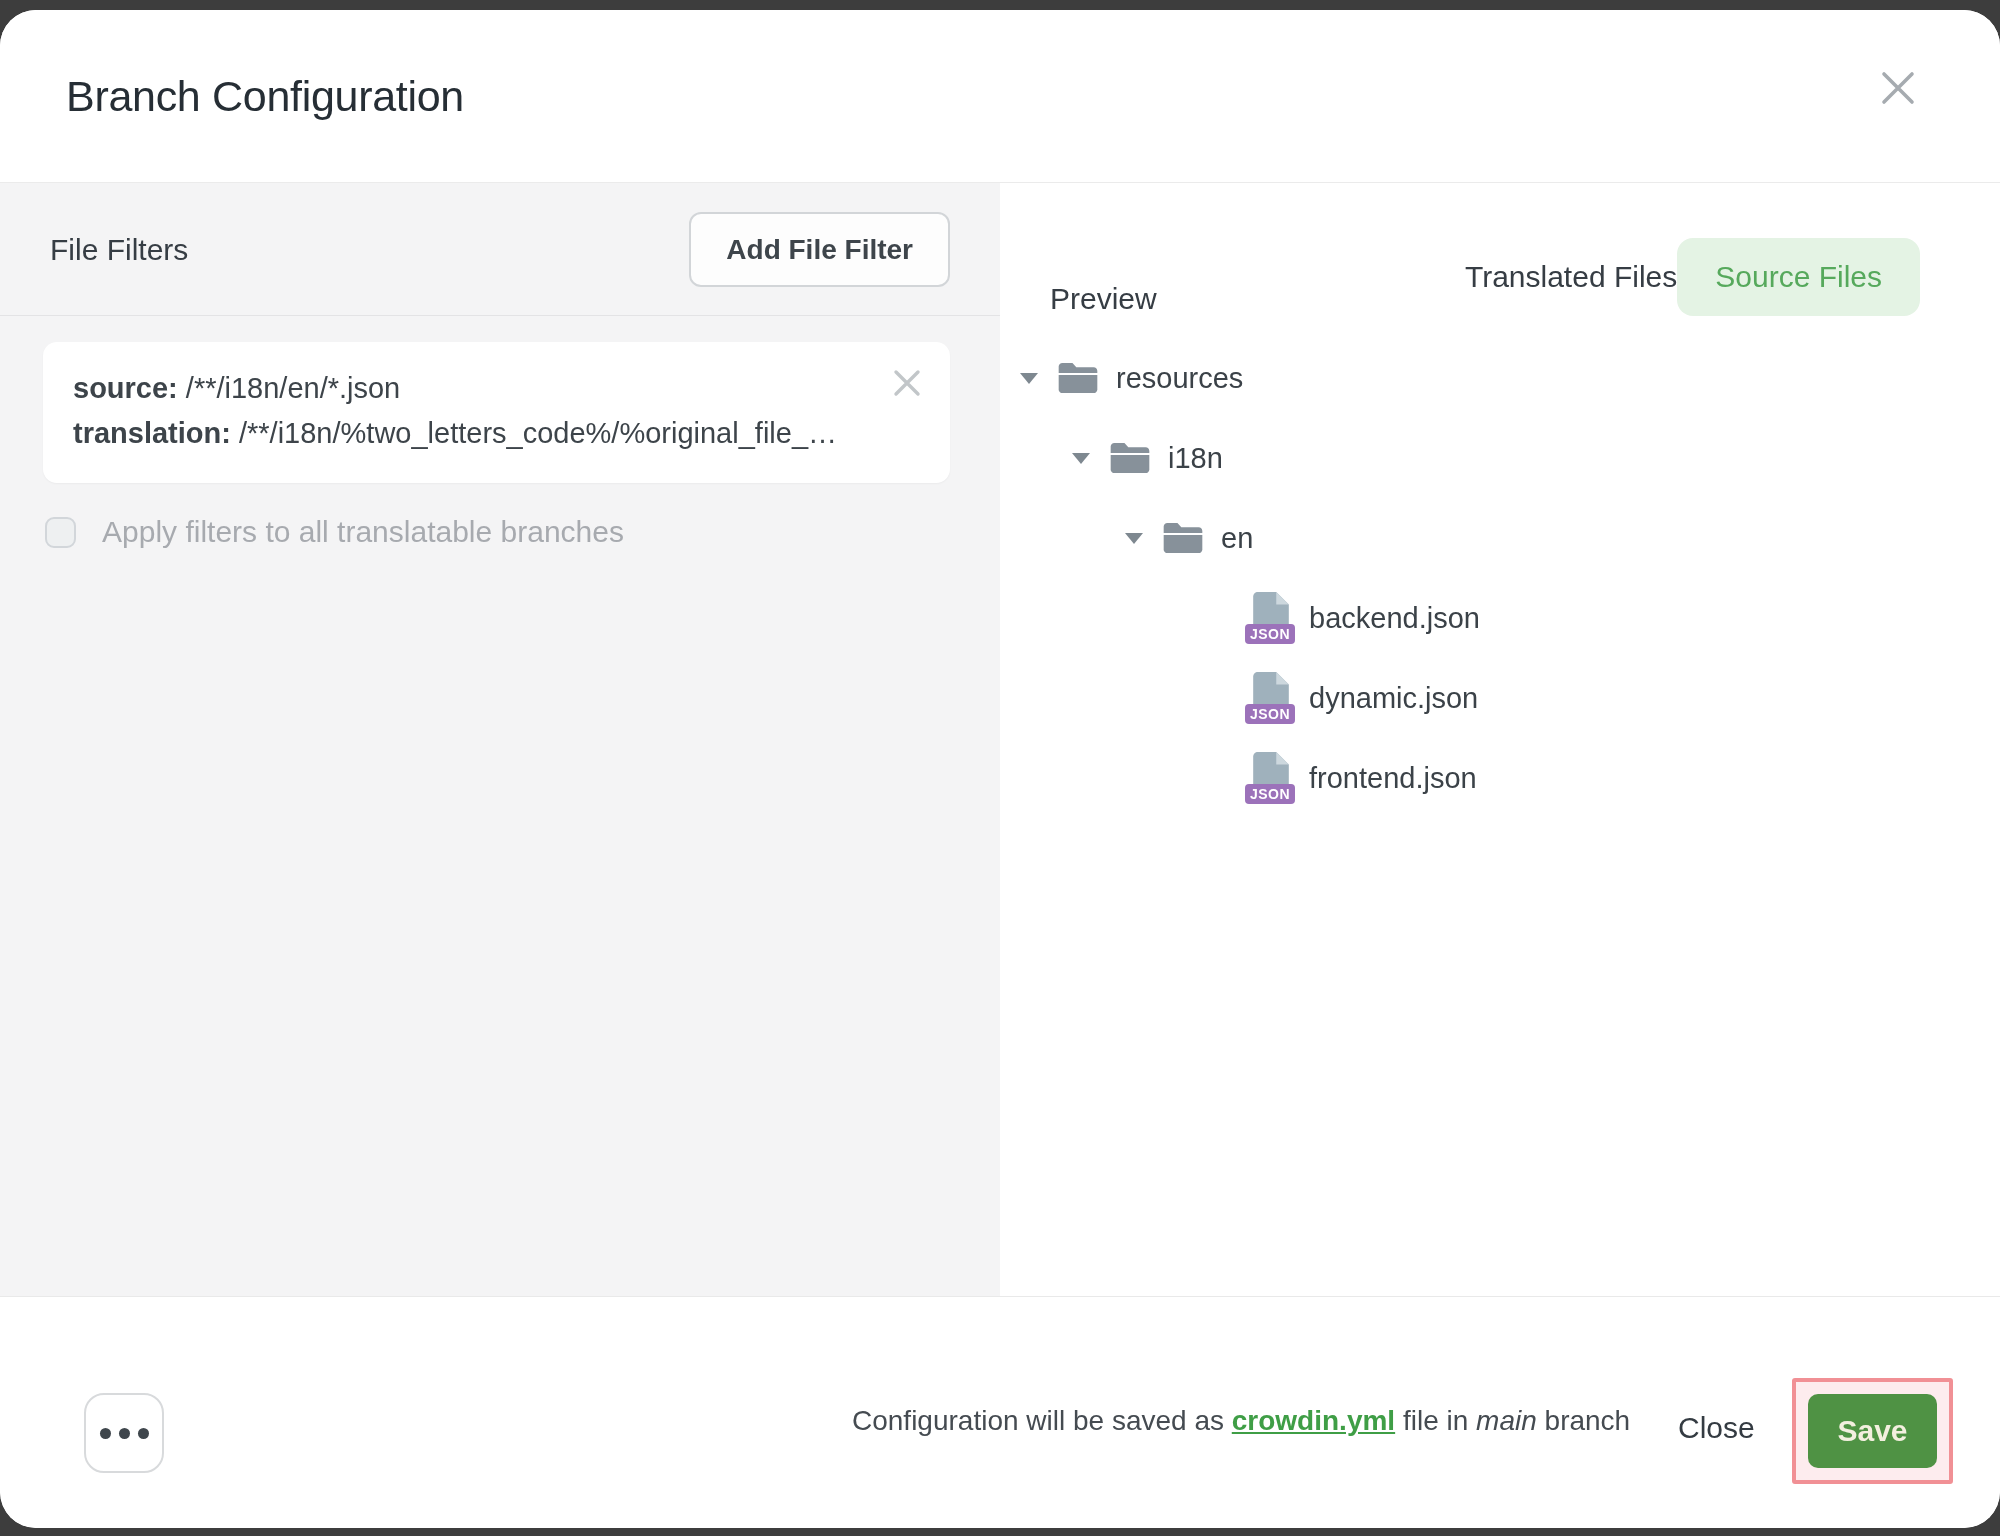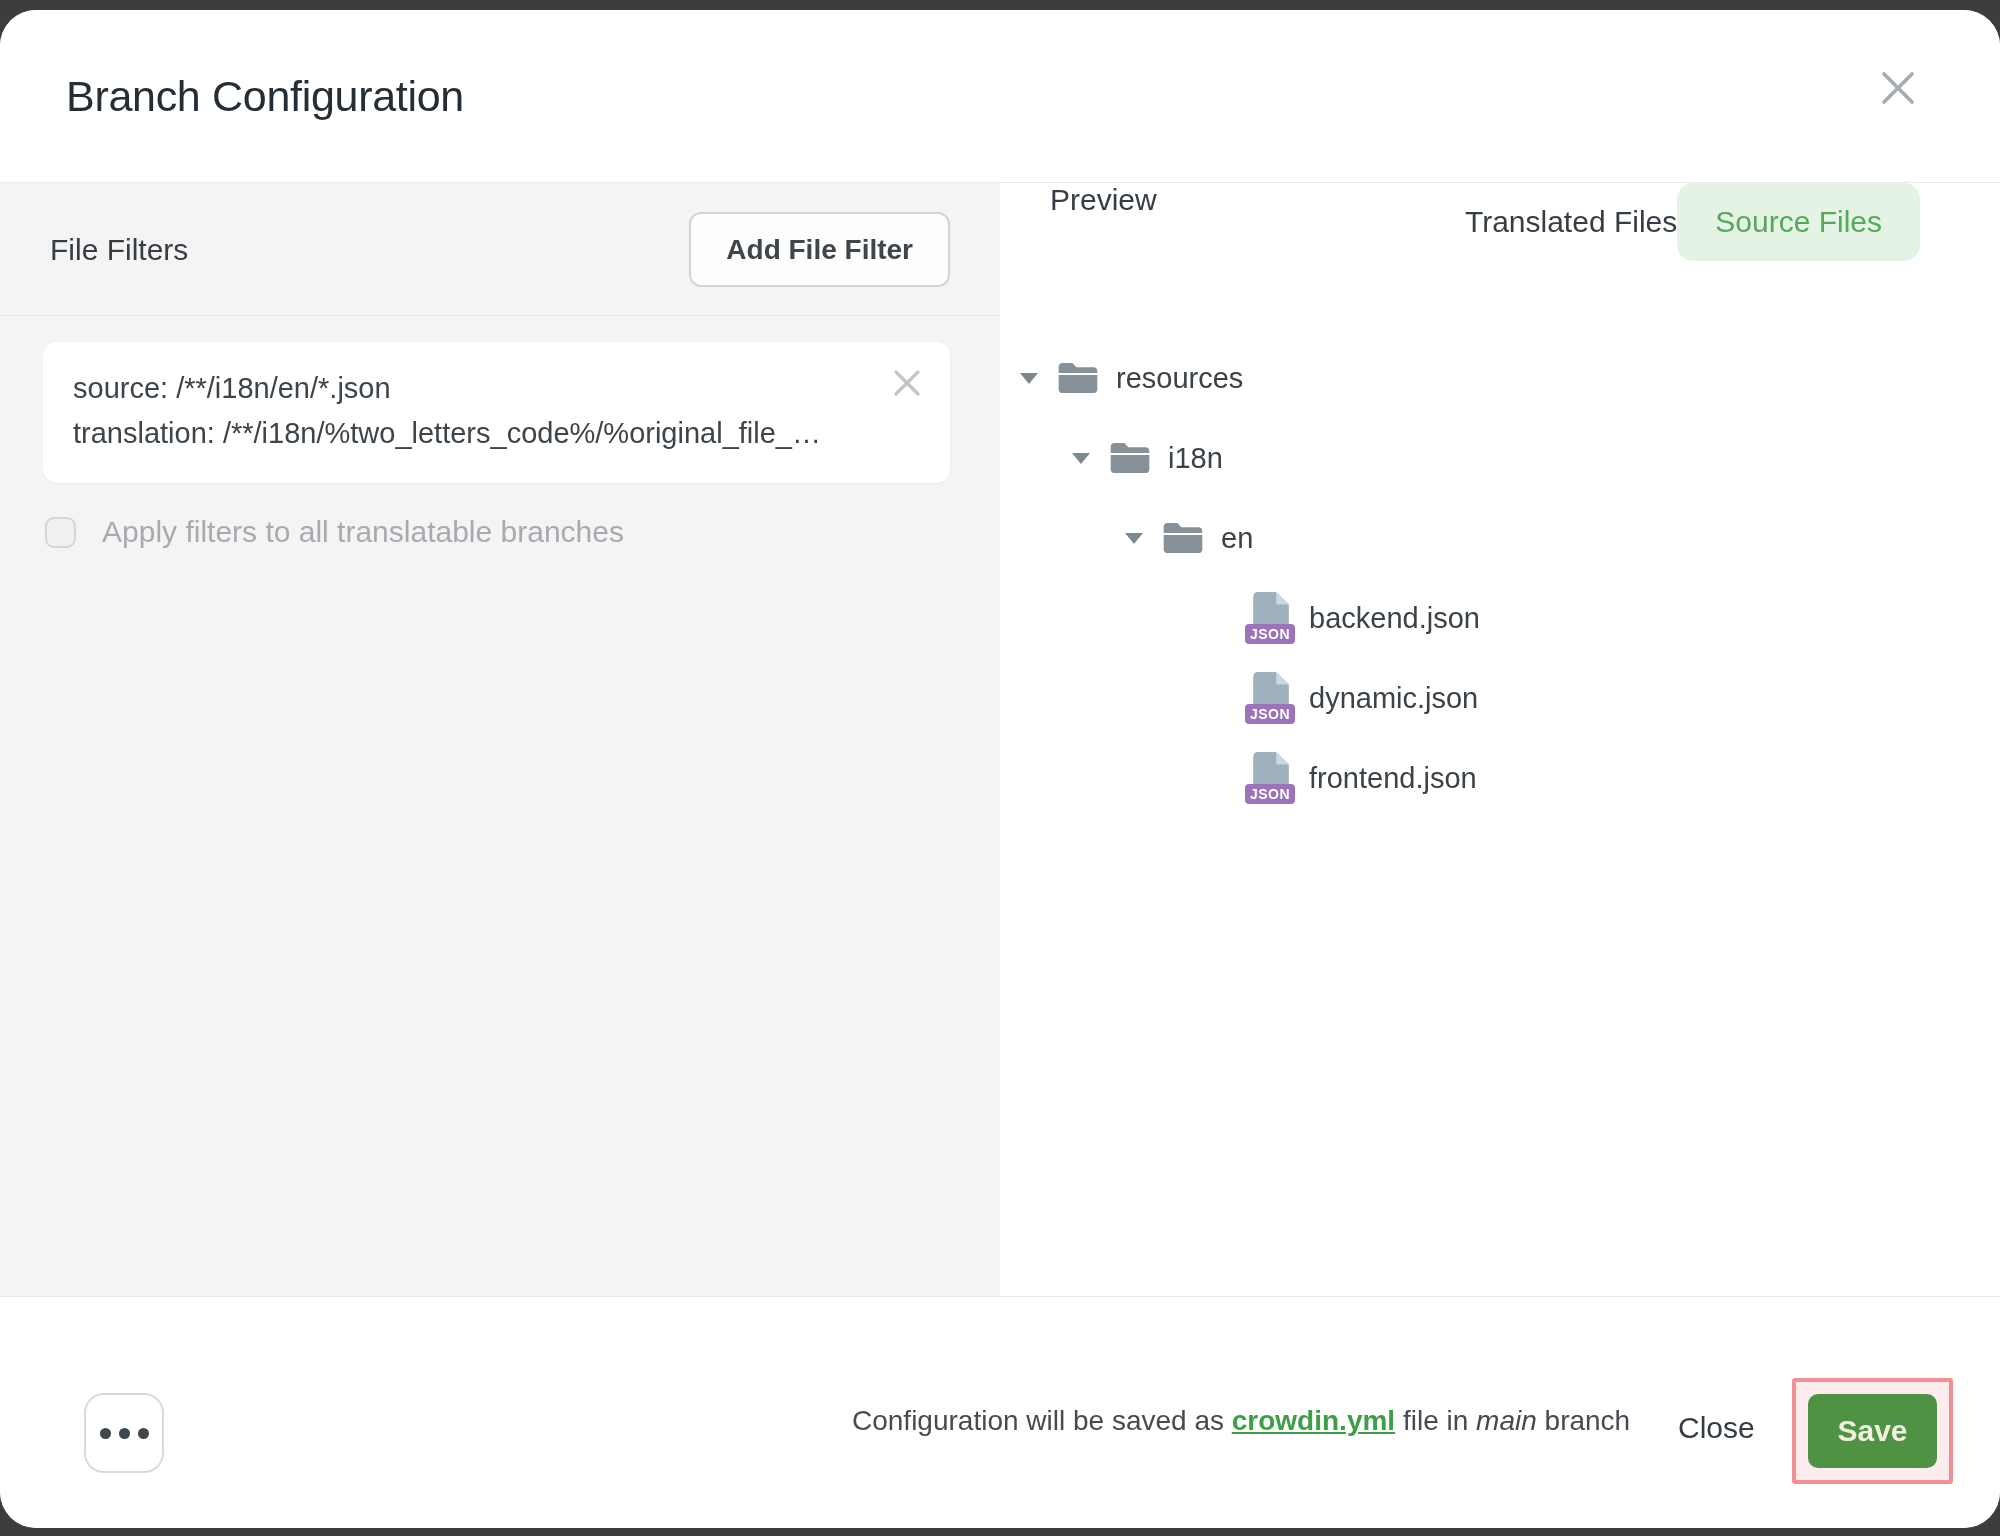--- a/index.html
+++ b/index.html
@@ -46,38 +46,38 @@
   }
   .add-filter-btn {
     position:absolute; right:50px; top:29px; height:75px; padding:0 35px;
     background:#fdfdfd; border:2px solid #d2d5d8; border-radius:12px;
     font-size:28px; font-weight:600; color:#3e454b;
     display:flex; align-items:center; cursor:pointer;
     font-family:"Liberation Sans", sans-serif;
   }
   .right-head {
     position:relative; height:133px;
-    display:flex; align-items:flex-start; padding:0 80px 0 50px;
+    display:flex; align-items:flex-end; padding:0 80px 0 50px;
   }
   .right-head-title { font-size:30px; font-weight:500; color:#363d44; }
   .tabs { margin-left:auto; display:flex; align-items:center; }
   .tab {
     font-size:30px; font-weight:500; color:#363d44; cursor:pointer;
     padding:0 38px; height:78px; display:flex; align-items:center; border-radius:16px;
   }
   .tab.active { background:#e4f3e4; color:#56a95c; }
   .tab.inactive { margin-left:11px; padding-right:0; }
   
   .filter-card {
     position:absolute; left:43px; top:159px; width:907px; height:141px;
     background:#ffffff; border-radius:14px; box-shadow:0 1px 2px rgba(0,0,0,0.04);
     padding:24px 70px 0 30px;
   }
   .filter-line { font-size:29px; line-height:45px; color:#3d444a; white-space:nowrap; overflow:hidden; }
-  .filter-line b { font-weight:400; }
+  .filter-line b { font-weight:700; }
   .card-close {
     position:absolute; right:26px; top:24px; width:34px; height:34px;
     display:flex; align-items:center; justify-content:center; cursor:pointer;
   }
   
   .checkbox-row {
     position:absolute; left:45px; top:332px; display:flex; align-items:center;text-align:right; 
   }
   .checkbox {
     width:31px; height:31px; border:2.5px solid #d2d6da; border-radius:9px;

